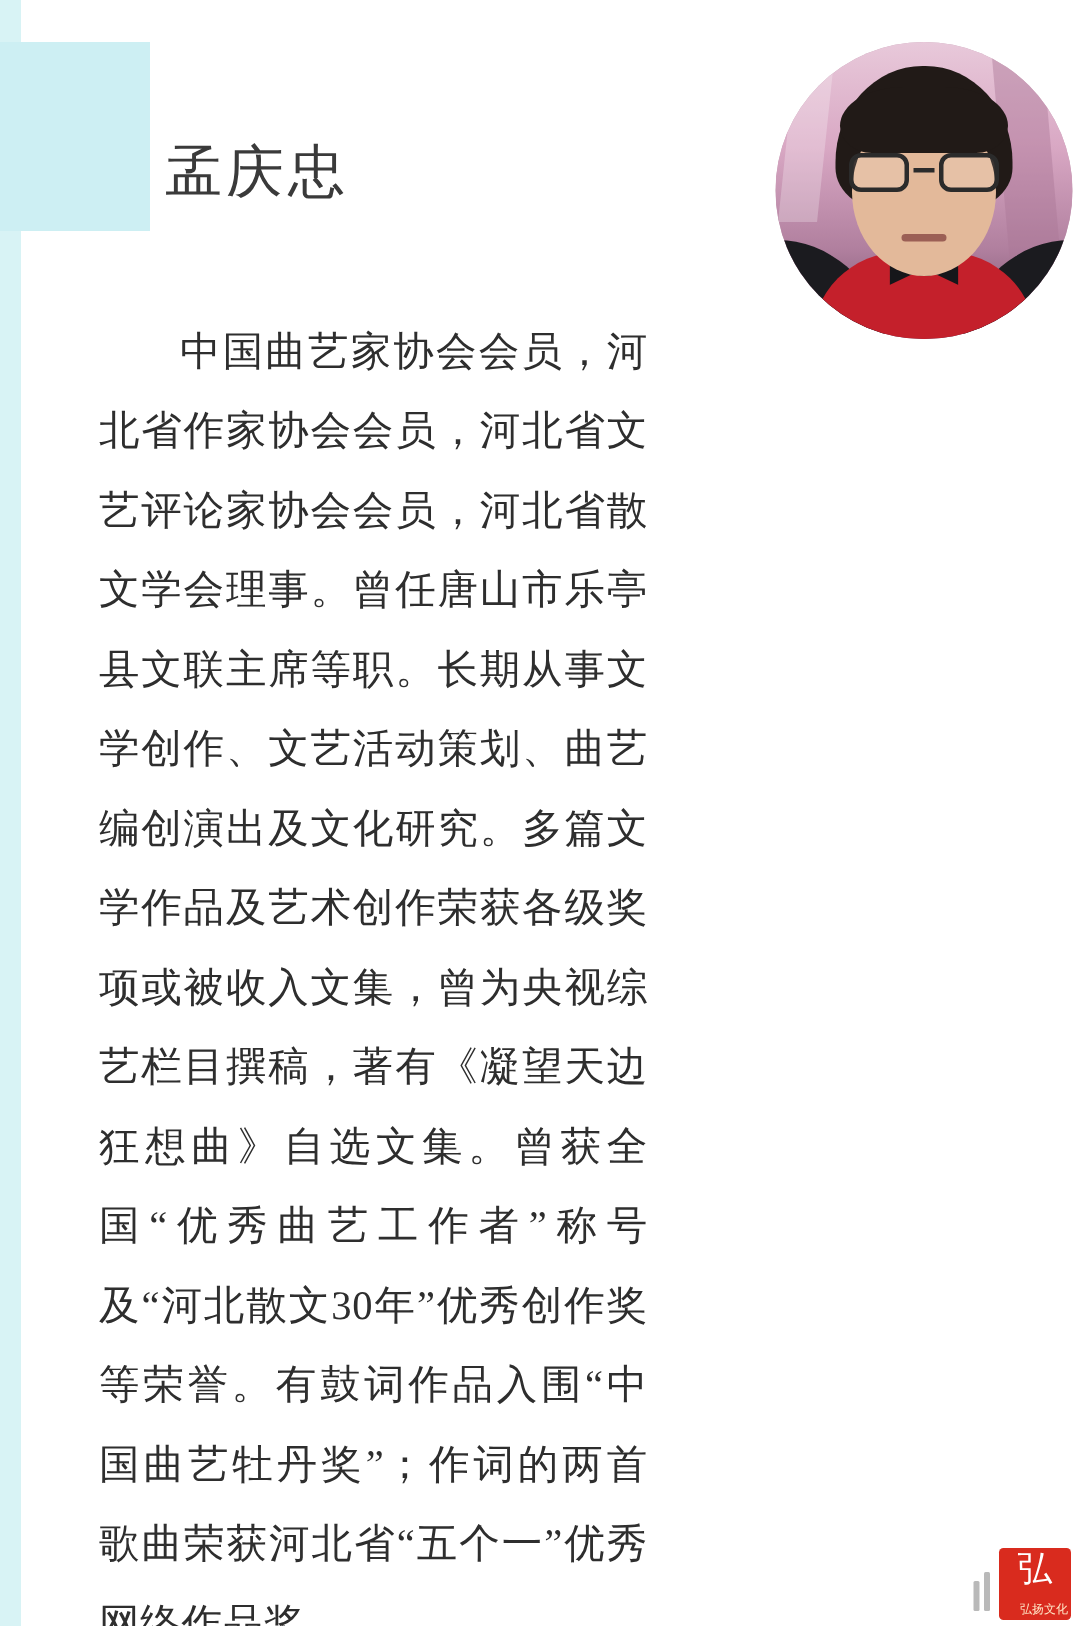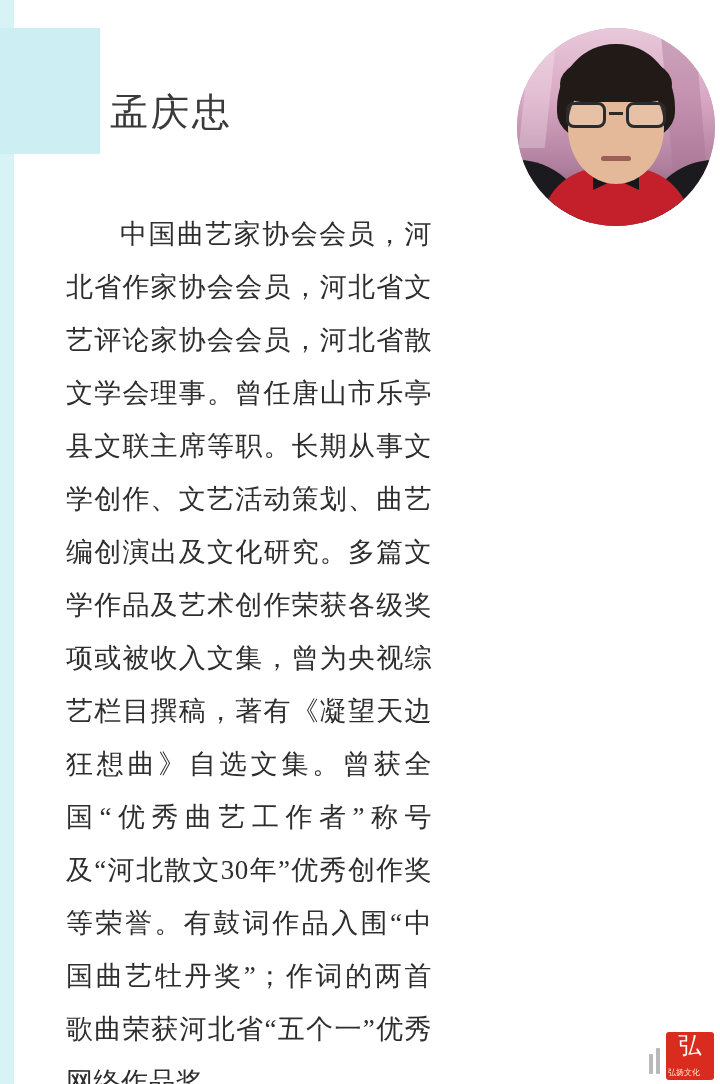--- a/index.html
+++ b/index.html
@@ -38,21 +38,21 @@
 
   
   #author-name {
     position: absolute;
     left: 110px;
     top: 92px;
     font-size: 38px;
     line-height: 46px;
     color: #3a3a3a;
     letter-spacing: 3px;
-    font-family: Liberation Mono, monospace;
+    font-family: Liberation Sans, sans-serif;
     white-space: nowrap;
   }
 
   
   #portrait {
     position: absolute;
     right: 5px;
     top: 28px;
     width: 198px;
     height: 198px;
@@ -241,21 +241,21 @@
     left: 0; right: 0; top: 1px;
     text-align: center;
     font-size: 23px;
     line-height: 26px;
     color: #ffffff;
     font-family: "Liberation Serif", serif;
   }
   #wm-logo .sub {
     position: absolute;
     left: 2px; right: 2px; bottom: 3px;
-    text-align: left;
+    text-align: right;
     font-size: 8px;
     line-height: 9px;
     color: #ffe9c9;
     letter-spacing: 0px;
     font-family: "Liberation Sans", sans-serif;
     white-space: nowrap;
   }
   #wm-text {
     position: absolute;
     right: 58px;

